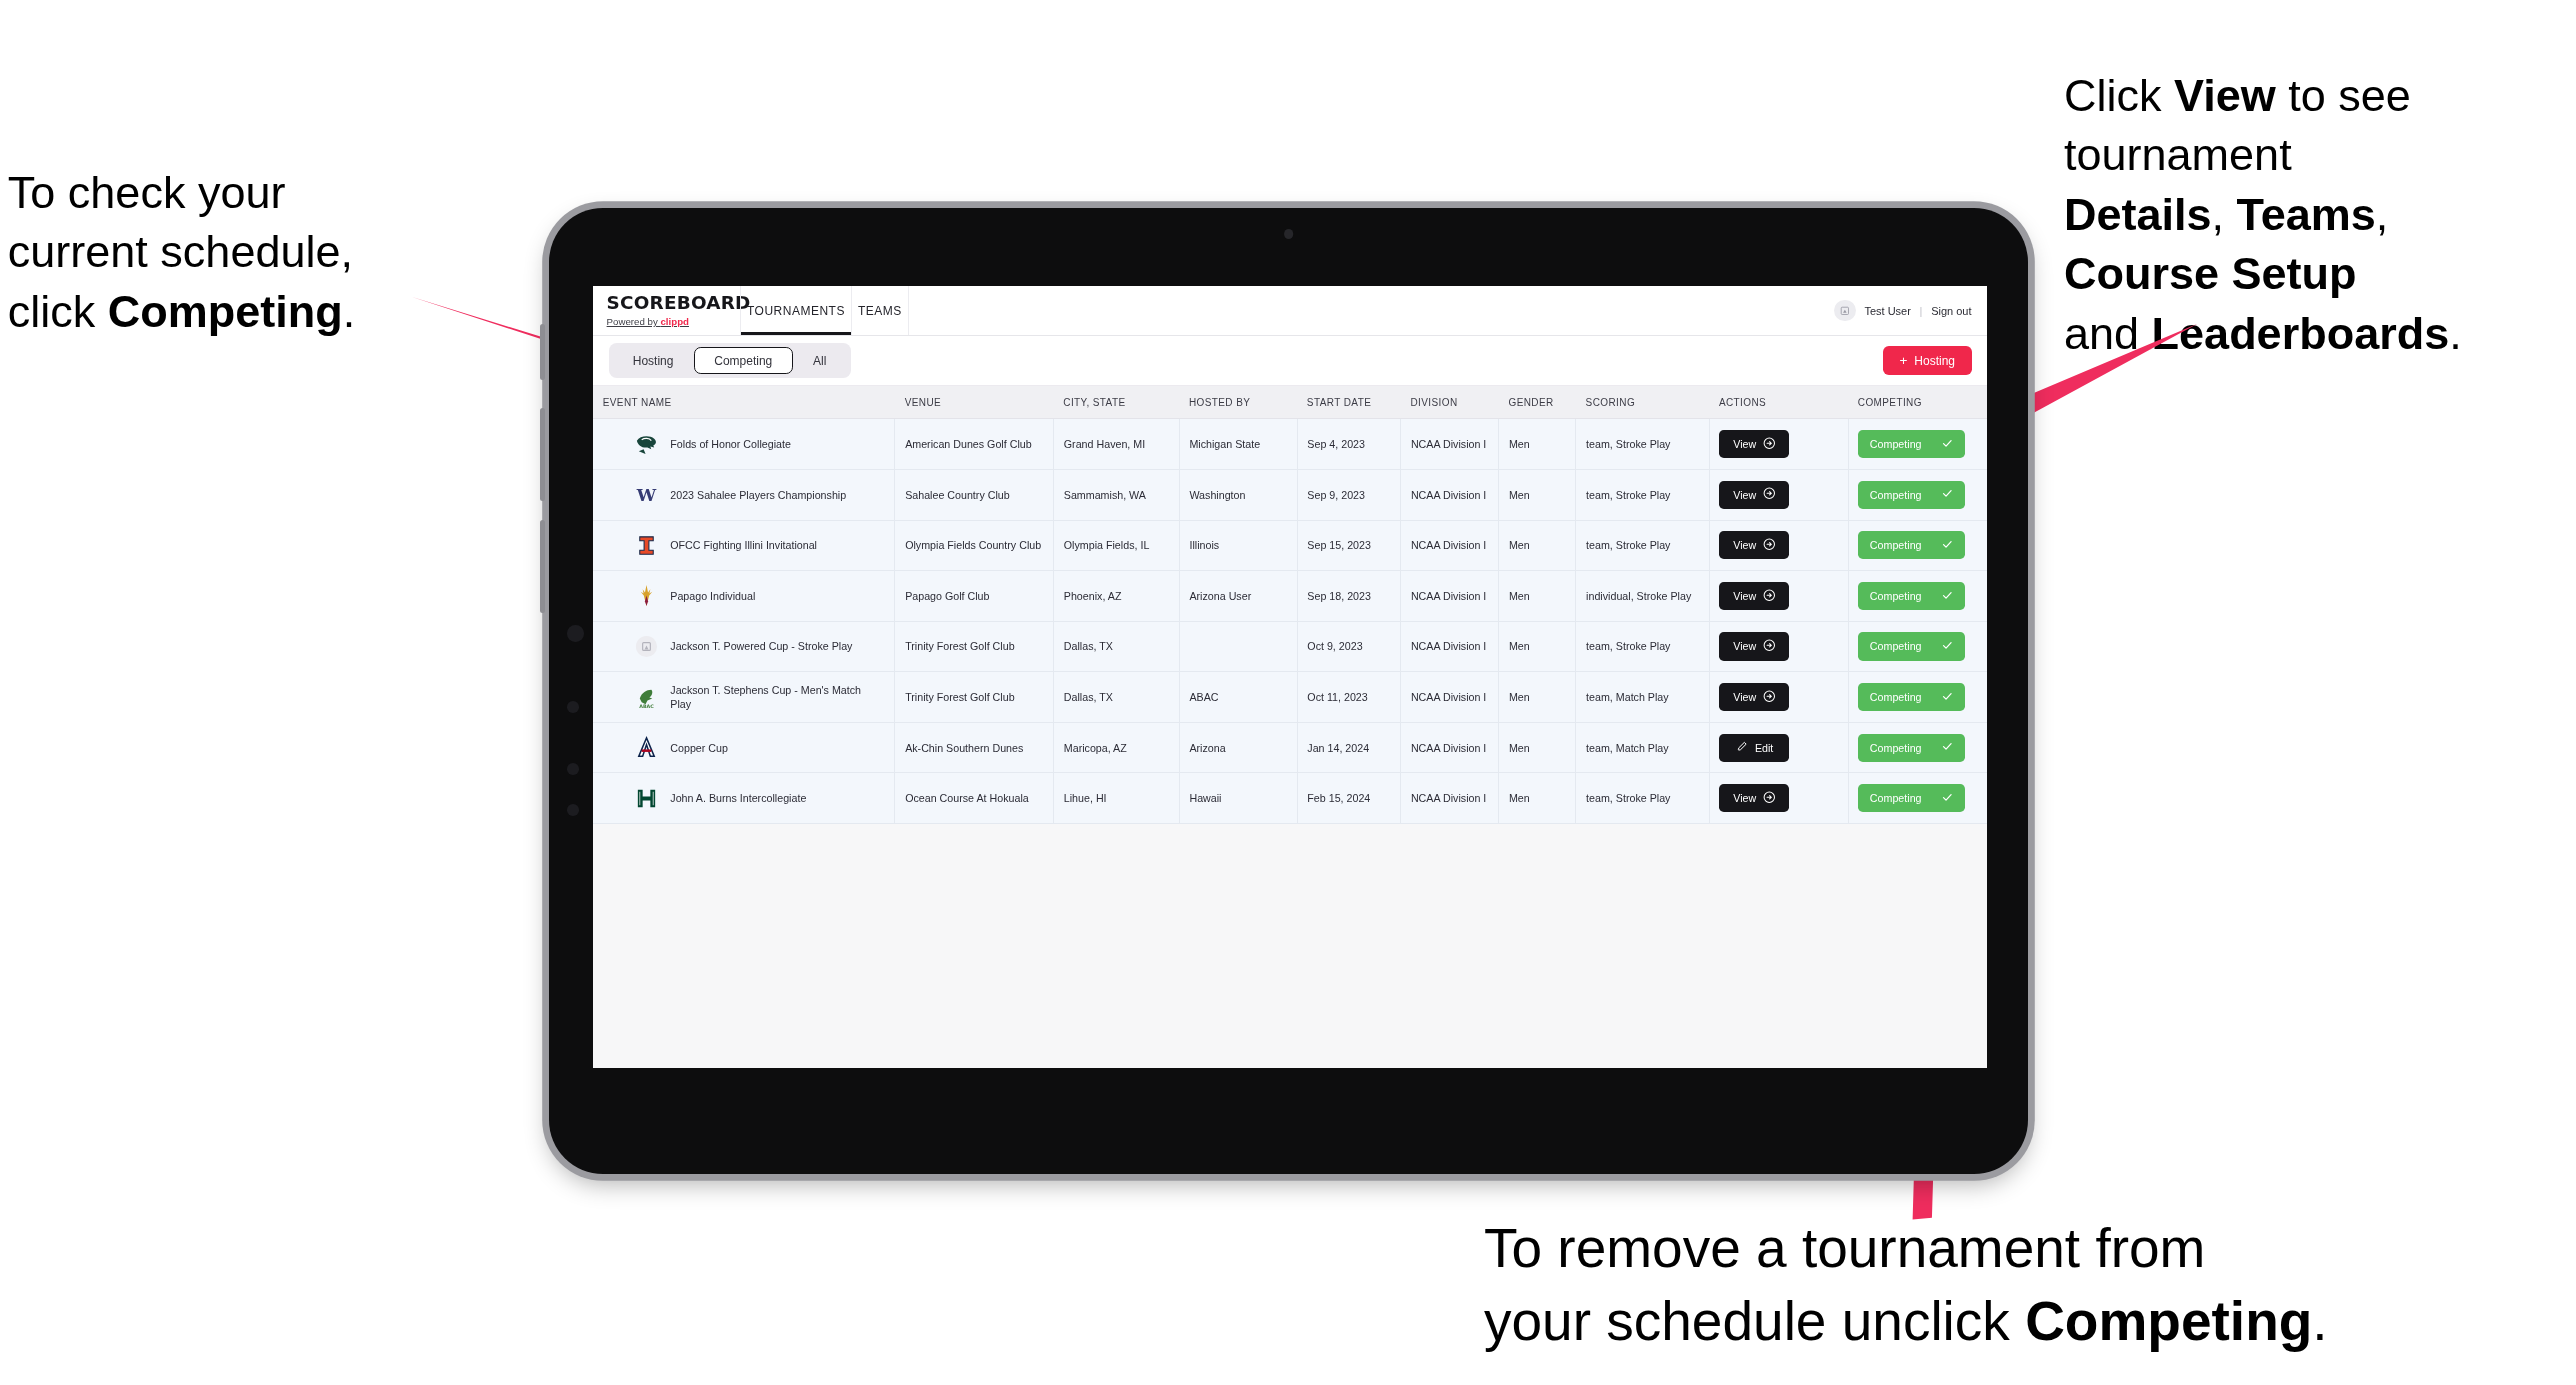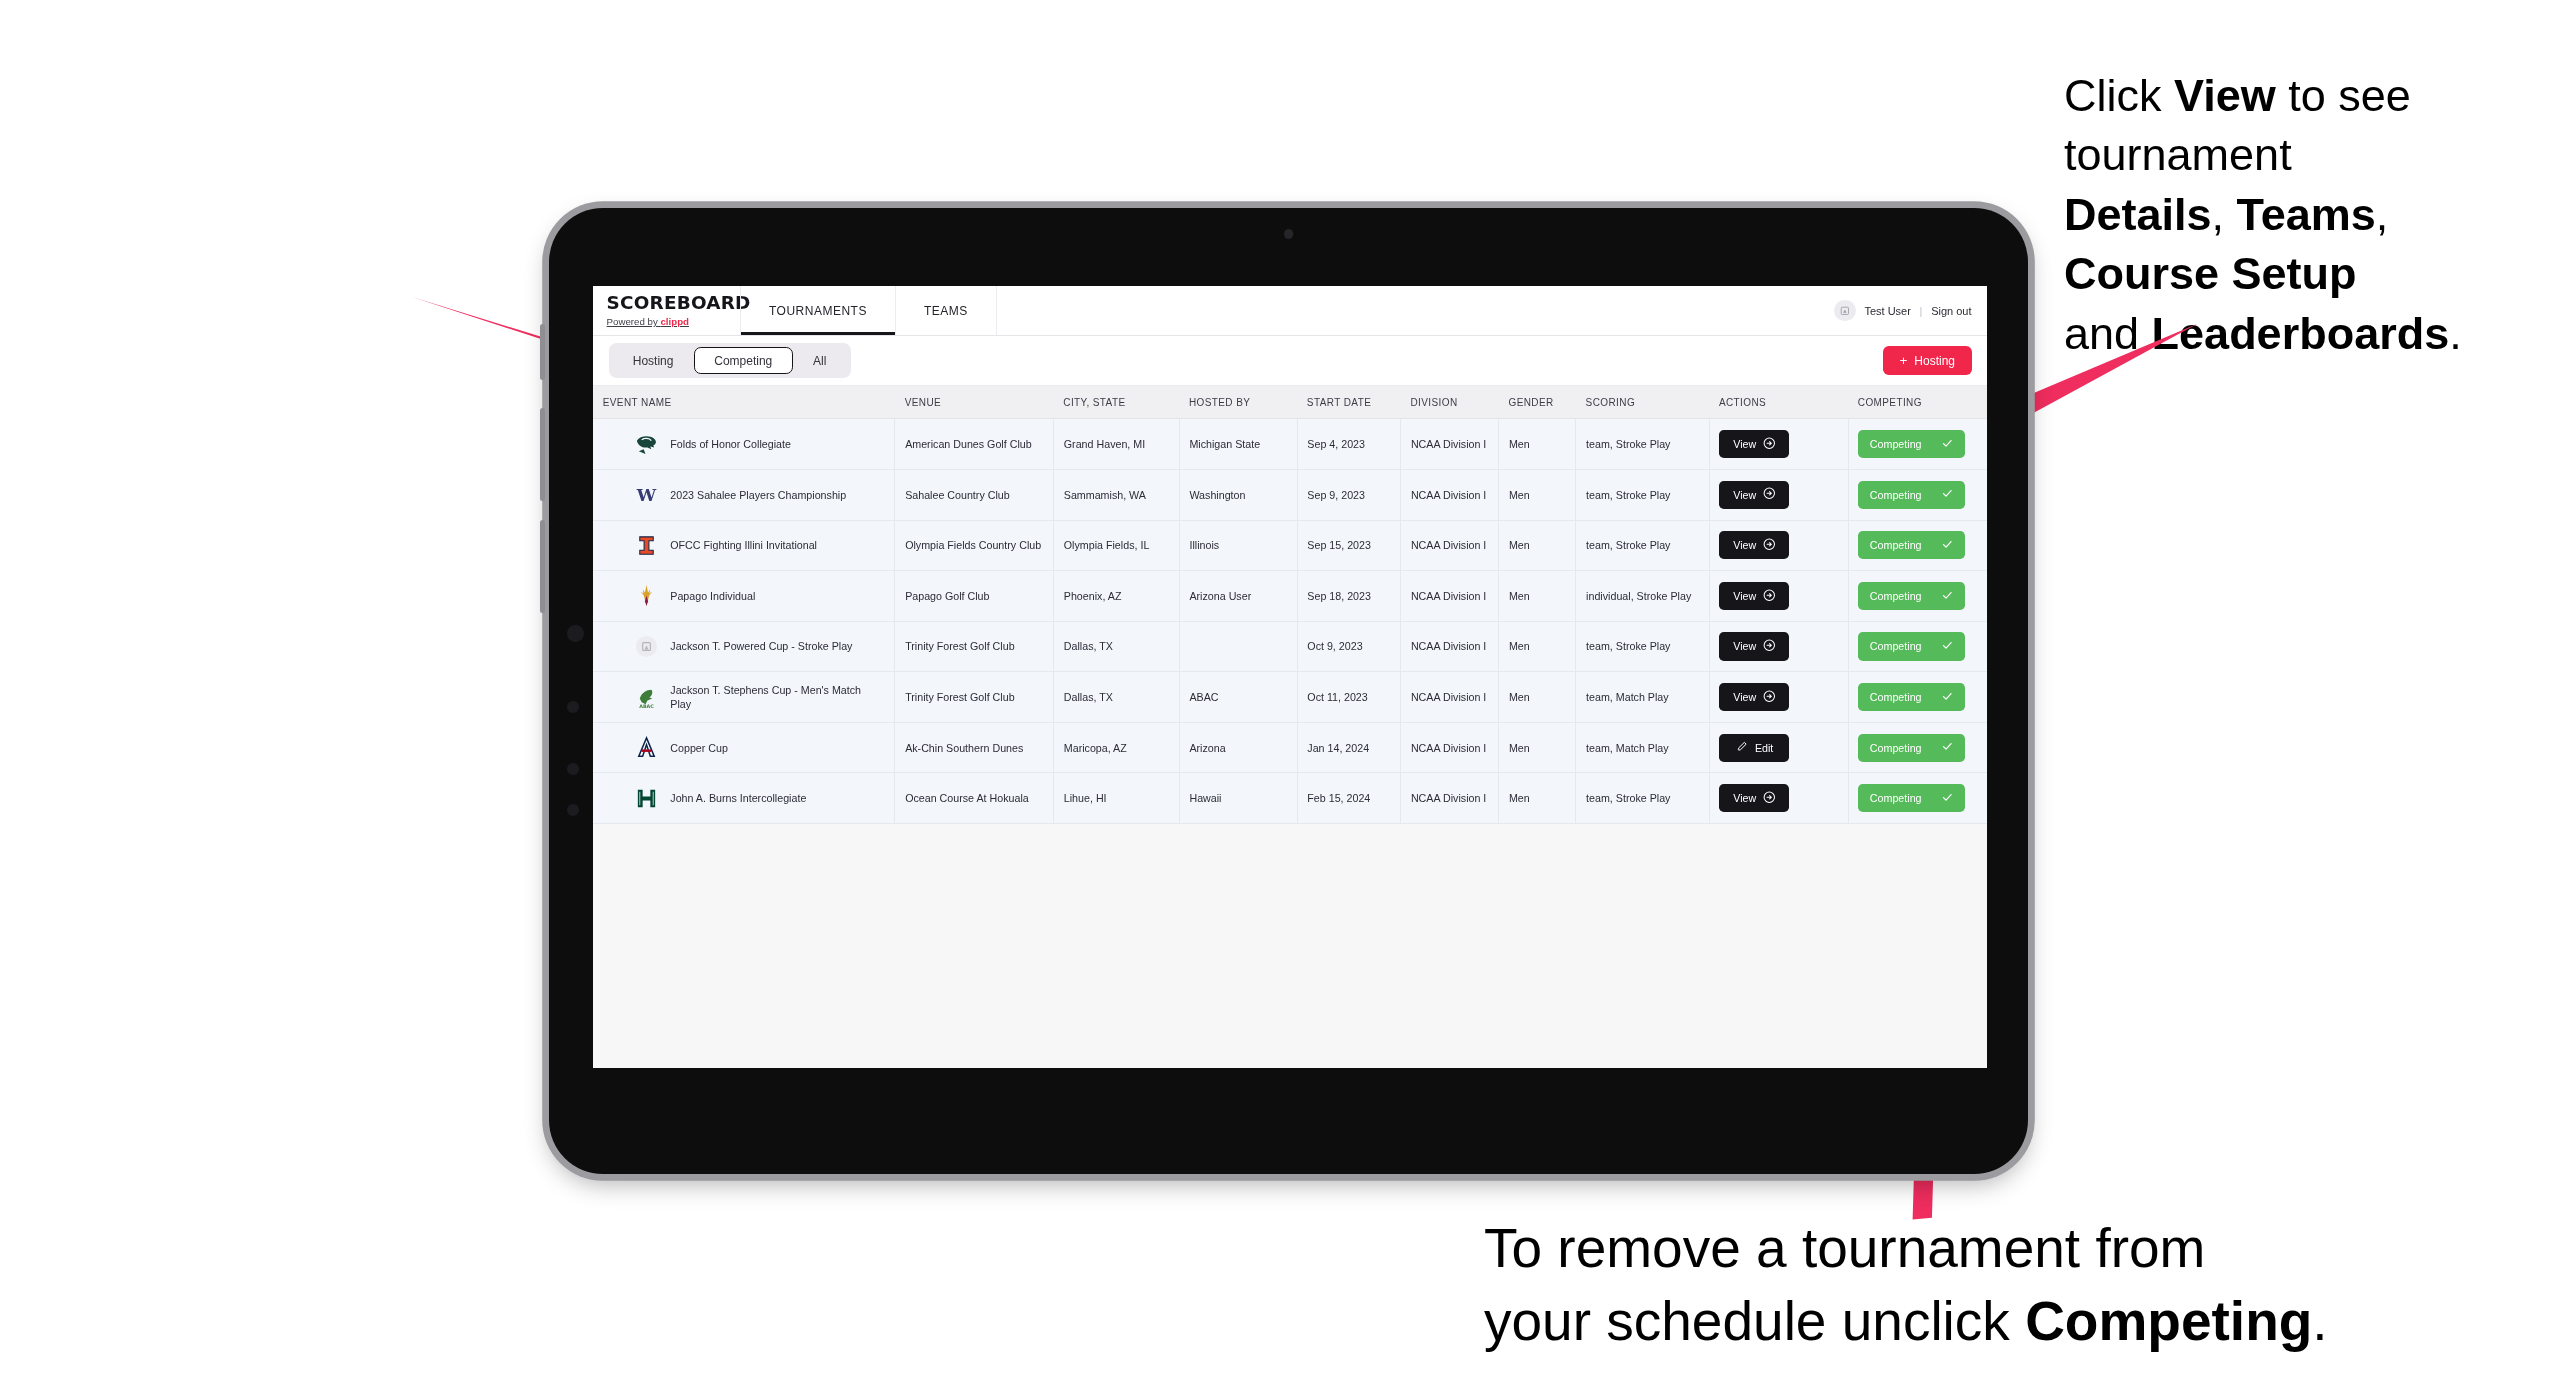--- a/index.html
+++ b/index.html
@@ -76,21 +76,21 @@
   .brand { width: 147px; display: flex; flex-direction: column; justify-content: center; padding-left: 13.6px; }
   .brand-title {
     font-family: "DejaVu Sans", sans-serif;
     font-weight: 700; font-size: 18.4px; letter-spacing: 0.2px;
     color: #16161a; line-height: 1;
   }
   .brand-sub { font-size: 9.7px; color: #3d3d45; margin-top: 4px; text-decoration: underline; }
   .brand-sub span { color: #f0274b; font-weight: 700; }
   .navtabs { display: flex; align-items: stretch; }
   .navtab {
-    display: flex; align-items: center; padding: 0 28px;
+    display: flex; align-items: center; padding: 0 6px;
     font-size: 12px; letter-spacing: 0.5px; color: #24242b;
     border-right: 1px solid #ececf0; cursor: pointer;
   }
   .navtab:first-child { border-left: 1px solid #ececf0; }
   .navtab.active { box-shadow: inset 0 -2.9px 0 #16161a; font-weight: 500; }
   .nav-spacer { flex: 1; }
   .navright { display: flex; align-items: center; gap: 8.7px; padding-right: 15.5px; font-size: 11px; color: #2b2b33; }
   .avatar {
     width: 21.3px; height: 21.3px; border-radius: 50%;
     background: #ececf0; display: flex; align-items: center; justify-content: center;
@@ -169,20 +169,23 @@
   }
 
   
   .chin { position: absolute; left: 44px; top: 859px; width: 1394px; height: 29px; background: #0d0d0e; }
 </style>
 </head>
 <body>
 
 <div class="stage">
 
+  <div class="anno" id="anno-left"><span>To check your
+current schedule,
+click </span><b>Competing</b><span>.</span></div>
 
   <div class="anno" id="anno-right"><span>Click </span><b>View</b><span> to see</span>
 <span>tournament</span>
 <b>Details</b><span>, </span><b>Teams</b><span>,</span>
 <b>Course Setup</b>
 <span>and </span><b>Leaderboards</b><span>.</span></div>
 
   <div class="anno" id="anno-bottom"><span>To remove a tournament from</span>
 <span>your schedule unclick </span><b>Competing</b><span>.</span></div>
 

